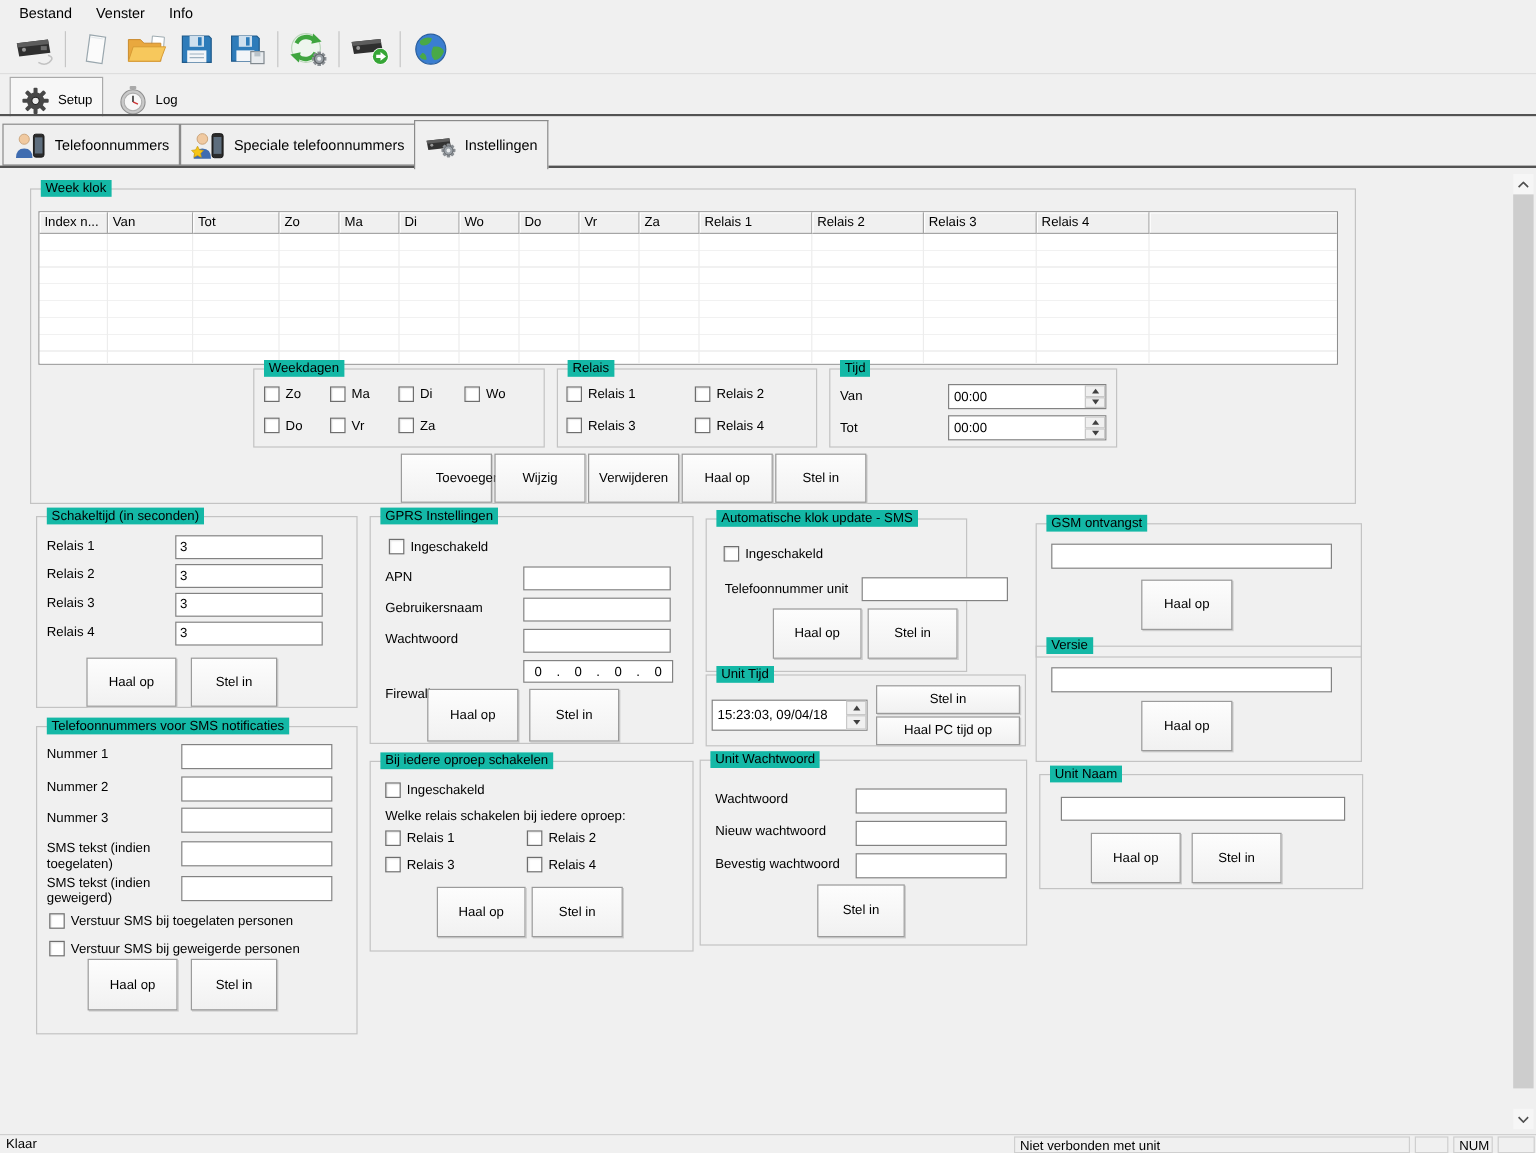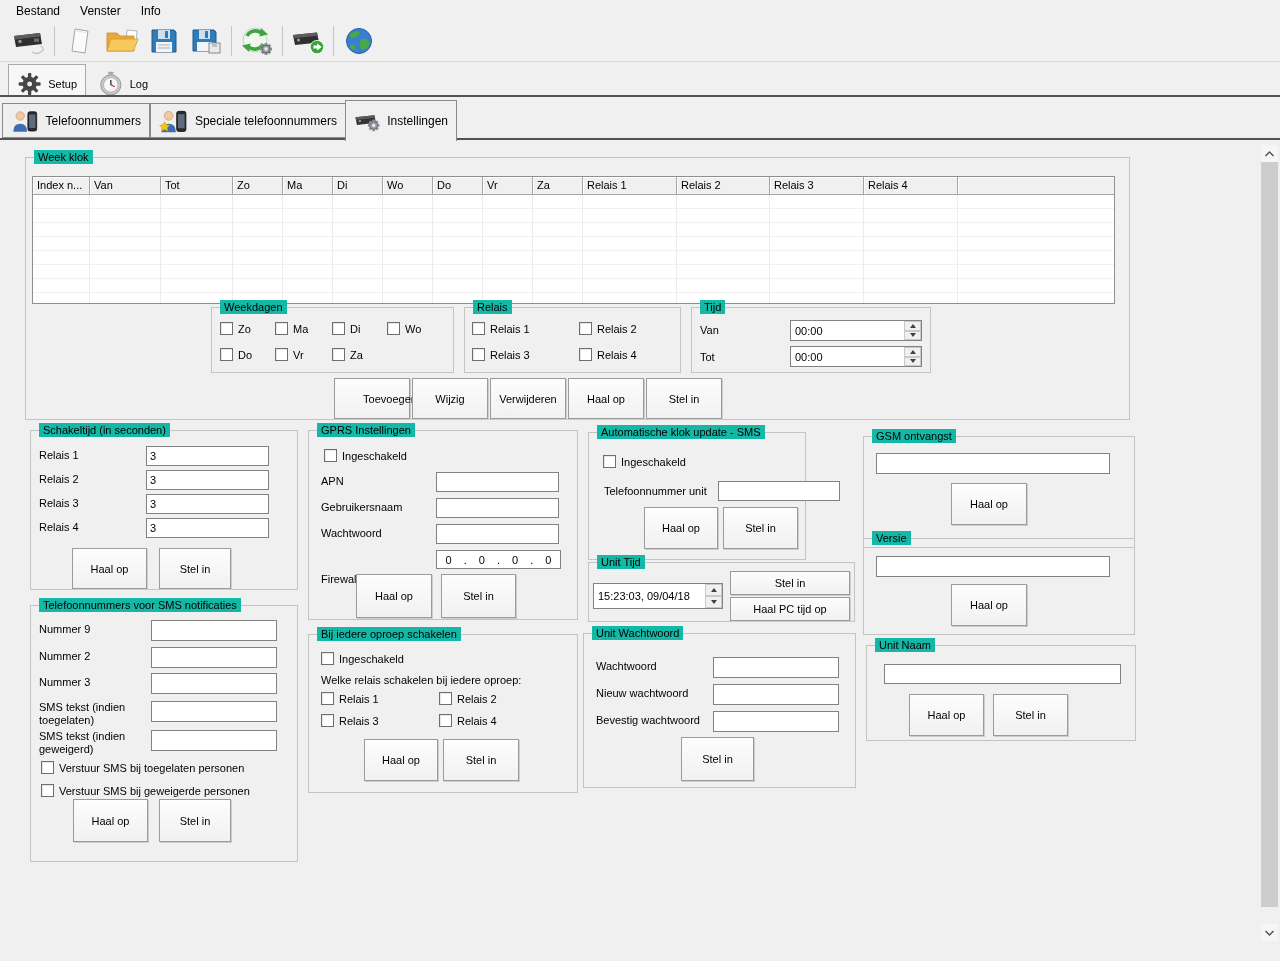--- a/index.html
+++ b/index.html
@@ -398,21 +398,21 @@
 
   <div class="group" style="left:866px;top:645px;width:270px;height:96px;">
     <span class="gtitle">Unit Naam</span>
     <input class="txt" style="left: 17px; top: 18px; width: 237px; height: 20px;" value="">
     <button class="btn" style="left:42px;top:48px;width:75px;height:42px;">Haal op</button>
     <button class="btn" style="left:126px;top:48px;width:75px;height:42px;">Stel in</button>
   </div>
 
   <div class="group" style="left:30px;top:605px;width:268px;height:257px;">
     <span class="gtitle">Telefoonnummers voor SMS notificaties</span>
-    <span class="lbl" style="left:8px;top:17px;">Nummer 9</span>
+    <span class="lbl" style="left:8px;top:17px;">Nummer 1</span>
     <input class="txt" style="left: 120px; top: 14px; width: 126px; height: 21px;" value="">
     <span class="lbl" style="left:8px;top:44px;">Nummer 2</span>
     <input class="txt" style="left: 120px; top: 41px; width: 126px; height: 21px;" value="">
     <span class="lbl" style="left:8px;top:70px;">Nummer 3</span>
     <input class="txt" style="left: 120px; top: 67px; width: 126px; height: 21px;" value="">
     <span class="lbl wrap" style="left:8px;top:95px;width:110px;">SMS tekst (indien toegelaten)</span>
     <input class="txt" style="left: 120px; top: 95px; width: 126px; height: 21px;" value="">
     <span class="lbl wrap" style="left:8px;top:124px;width:110px;">SMS tekst (indien geweigerd)</span>
     <input class="txt" style="left: 120px; top: 124px; width: 126px; height: 21px;" value="">
     <span class="cb" style="left:10px;top:155px;"></span>
@@ -458,14 +458,21 @@
         </svg>
     </div>
     <div class="vthumb"></div>
     <div class="varrow" style="top:779px;">
       <svg width="9" height="6" viewBox="0 0 9 6">
           <polyline points="0.5,1 4.5,5 8.5,1" fill="none" stroke="#505050" stroke-width="1.4"></polyline>
         </svg>
     </div>
   </div>
 
+  <div class="statusbar abs">
+    <span class="lbl" style="left:5px;top:2px;">Klaar</span>
+    <span class="spanel" style="left:845px;width:330px;">Niet verbonden met unit</span>
+    <span class="spanel" style="left:1179px;width:28px;"></span>
+    <span class="spanel" style="left:1211px;width:33px;">NUM</span>
+    <span class="spanel" style="left:1248px;width:31px;"></span>
+  </div>
 
 </div>
 
 </body></html>

